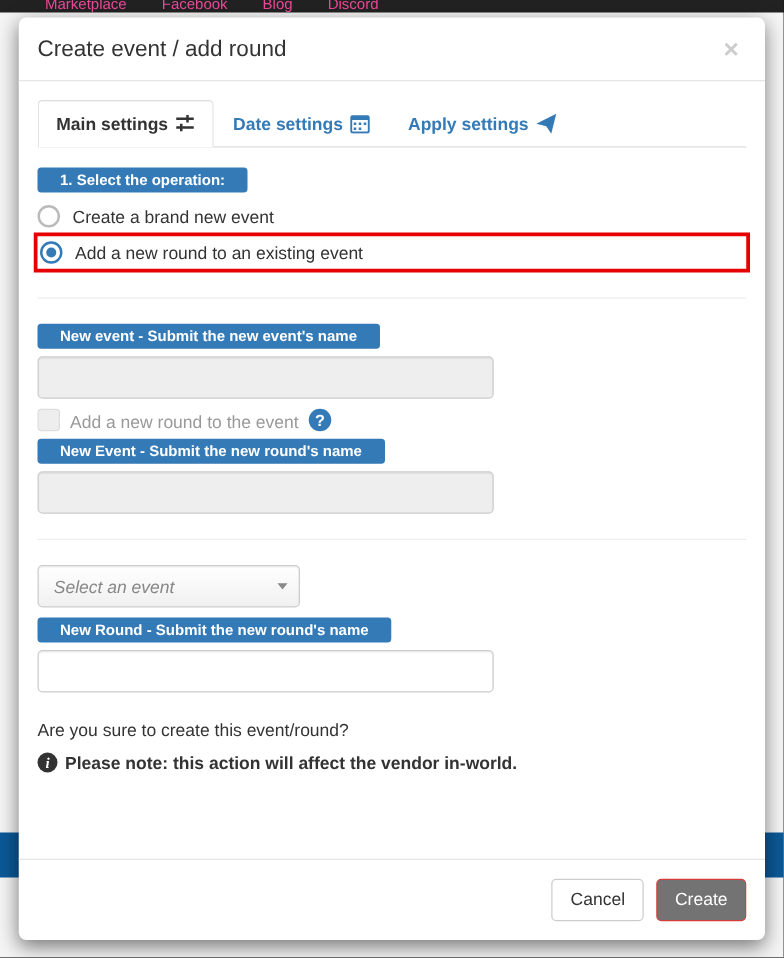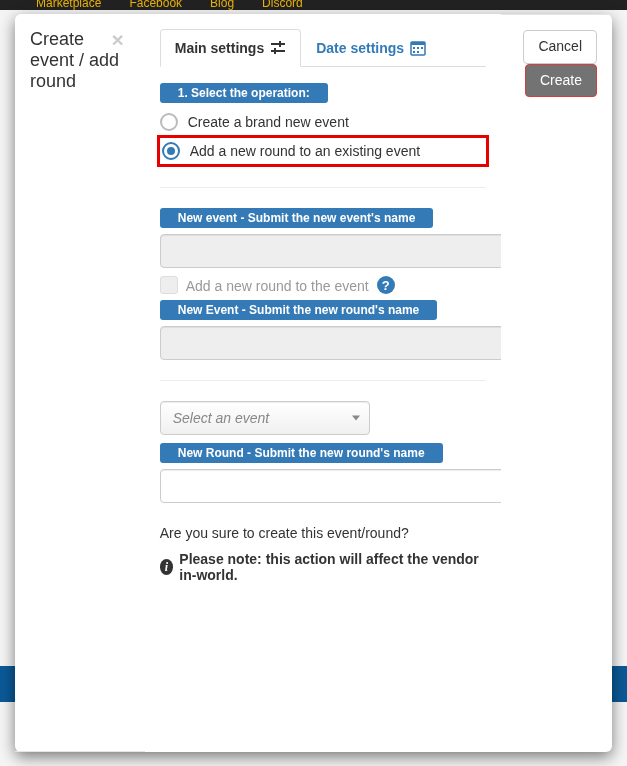--- a/index.html
+++ b/index.html
@@ -13,42 +13,42 @@
     overflow: hidden;
   }
   .backdrop {
     position: relative;
     width: 627px; height: 766px;
     background: #0f0f0f;
   }
   .bg-strip {
     position: absolute; top: 0; left: 0; right: 0; height: 14px;
     background: #222;
-    color: #eab308;
+    color: #ec4899;
     font-size: 12px;
     display: flex; gap: 28px;
     padding-left: 36px;
   }
   .bg-strip span { white-space: nowrap; margin-top: -4px; }
   .bg-blur {
     position: absolute; top: 10px; left: 0; right: 0; bottom: 0;
     background: #f5f5f5;
   }
   .bg-blue {
     position: absolute; left: 0; right: 0; top: 666px; height: 36px;
     background: #0b5998;
   }
 
   .modal {
     position: absolute;
     top: 14px; left: 15px; right: 15px; bottom: 14px;
     background: #fff;
     border-radius: 6px;
     box-shadow: 0 5px 15px rgba(0,0,0,.5);
-    display: flex; flex-direction: row;
+    display: flex; flex-direction: column;
   }
   .modal-header {
     padding: 15px 15px 14px;
     border-bottom: 1px solid #e5e5e5;
     position: relative;
   }
   .modal-title {
     font-size: 18px; margin: 0; font-weight: 500; color: #333;
   }
   .modal-close {
@@ -240,20 +240,31 @@
                   <rect x="1" y="2" width="14" height="3"></rect>
                   <rect x="3" y="7" width="2" height="2"></rect>
                   <rect x="7" y="7" width="2" height="2"></rect>
                   <rect x="11" y="7" width="2" height="2"></rect>
                   <rect x="3" y="11" width="2" height="2"></rect>
                   <rect x="7" y="11" width="2" height="2"></rect>
                 </svg>
             </span>
           </a>
         </li>
+        <li>
+          <a>
+            <span>Apply settings</span>
+            <span class="tab-icon">
+              <svg viewBox="0 0 16 16" fill="#337ab7">
+                  <path d="M0 8 L16 0 L12 16 L8 10 Z"></path>
+                  <path d="M8 10 L16 0 L9 9 Z" fill="#1e5a8a"></path>
+                </svg>
+            </span>
+          </a>
+        </li>
       </ul>
 
       <div class="pill">1. Select the operation:</div>
 
       <div class="radio-group">
         <div class="radio-row">
           <span class="radio-circle"></span>
           <span class="radio-label">Create a brand new event</span>
         </div>
         <div class="radio-row radio-highlight">

